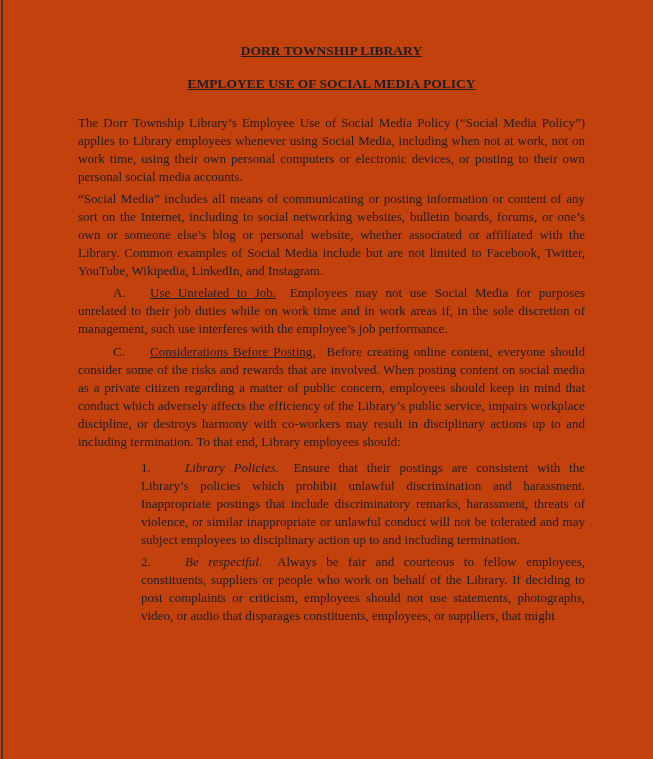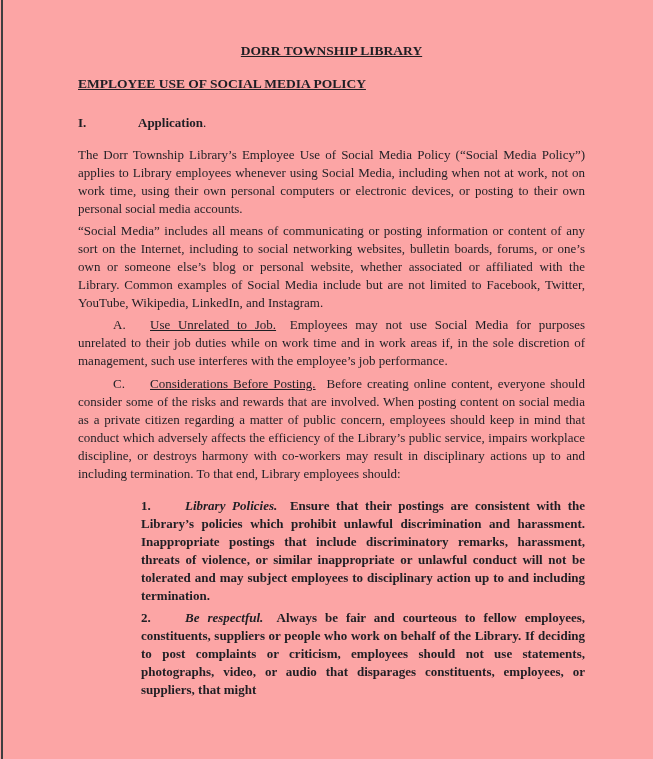--- a/index.html
+++ b/index.html
@@ -1,20 +1,20 @@
 <!DOCTYPE html>
 <html><head>
 <meta charset="utf-8">
 <style>
   html, body { margin: 0; padding: 0; background: #ffffff; }
   .page {
     position: relative;
     width: 653px;
     height: 759px;
-    background: #fca5a5;
+    background: #c2410c;
     font-family: "Liberation Serif", serif;
     font-size: 13px;
     line-height: 18px;
     color: #1f1f24;
     box-sizing: border-box;
     padding: 42px 68px 0 78px;
     overflow: hidden;
   }
   .scan-edge {
     position: absolute;
@@ -25,54 +25,53 @@
   .doc-title {
     font-size: 13.5px;
     font-weight: bold;
     text-align: center;
     text-decoration: underline;
     margin: 0 0 15px 0;
   }
   .doc-subtitle {
     font-size: 13.5px;
     font-weight: bold;
-    text-align: left;
+    text-align: center;
     text-decoration: underline;
     margin: 0 0 21px 0;
   }
   .heading { font-weight: bold; margin: 0; }
   .h-app  { margin-bottom: 14px; }
   .h-def  { margin-bottom: 10px; }
   .h-use  { margin-bottom: 8px; }
   .numeral { display: inline-block; width: 60px; }
   .hdot { font-weight: normal; }
   .para { margin: 0; text-align: justify; }
   .p-app { margin-bottom: 4px; }
   .p-def { margin-bottom: 4px; }
   .lettered { text-indent: 35px; }
   .item-a { margin-bottom: 5px; }
   .item-b { margin-bottom: 5px; }
-  .item-c { margin-bottom: 14px; }
+  .item-c { margin-bottom: 8px; }
   .label { display: inline-block; width: 37px; text-indent: 0; }
-  .numbered { margin-left: 63px; font-weight: bold; }
+  .numbered { margin-left: 63px; }
   .num-label { display: inline-block; width: 44px; text-indent: 0; }
   .item-1 { margin-bottom: 4px; }
   .item-heading { text-decoration: underline; margin-right: 6px; }
   .item-title { font-style: italic; margin-right: 6px; }
 </style>
 </head>
 <body>
 
 <div class="page">
   <div class="scan-edge"></div>
 
   <div class="doc-title">DORR TOWNSHIP LIBRARY</div>
   <div class="doc-subtitle">EMPLOYEE USE OF SOCIAL MEDIA POLICY</div>
 
-  <div class="heading h-app"><span class="numeral">I.</span><span>Application</span><span class="hdot">.</span></div>
   <p class="para p-app">The Dorr Township Library’s Employee Use of Social Media Policy (“Social Media Policy”) applies to Library employees whenever using Social Media, including when not at work, not on work time, using their own personal computers or electronic devices, or posting to their own personal social media accounts.</p>
 
   <p class="para p-def">“Social Media” includes all means of communicating or posting information or content of any sort on the Internet, including to social networking websites, bulletin boards, forums, or one’s own or someone else’s blog or personal website, whether associated or affiliated with the Library. Common examples of Social Media include but are not limited to Facebook, Twitter, YouTube, Wikipedia, LinkedIn, and Instagram.</p>
 
 
   <p class="para lettered item-a"><span class="label">A.</span><span class="item-heading">Use Unrelated to Job.</span> <span>Employees may not use Social Media for purposes unrelated to their job duties while on work time and in work areas if, in the sole discretion of management, such use interferes with the employee’s job performance.</span></p>
 
 
   <p class="para lettered item-c"><span class="label">C.</span><span class="item-heading">Considerations Before Posting.</span> <span>Before creating online content, everyone should consider some of the risks and rewards that are involved. When posting content on social media as a private citizen regarding a matter of public concern, employees should keep in mind that conduct which adversely affects the efficiency of the Library’s public service, impairs workplace discipline, or destroys harmony with co-workers may result in disciplinary actions up to and including termination. To that end, Library employees should:</span></p>
 

